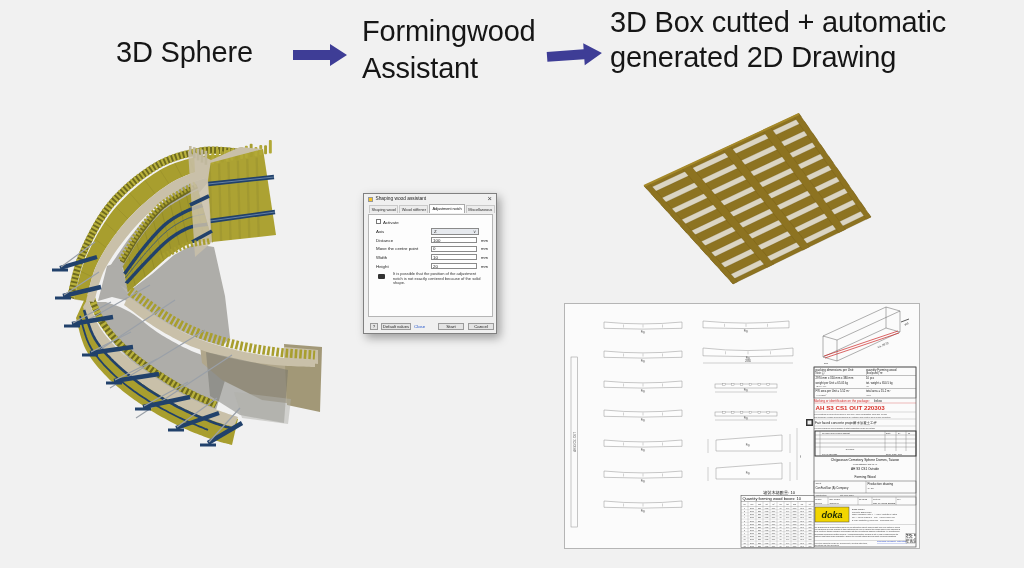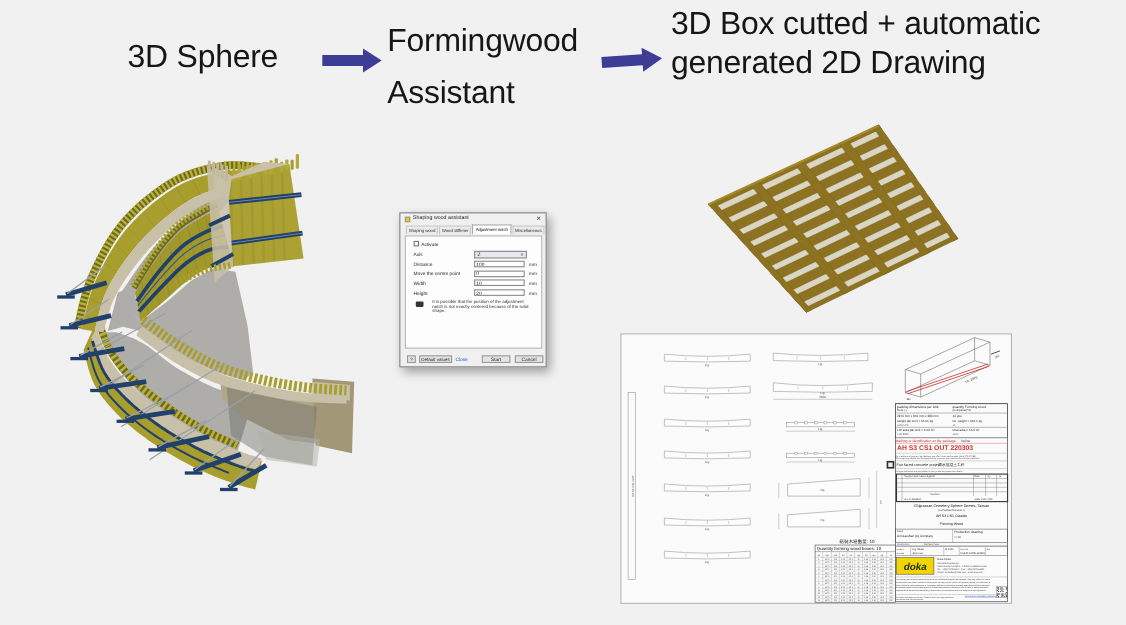--- a/index.html
+++ b/index.html
@@ -4,21 +4,21 @@
 html,body{width:1024px;height:568px;overflow:hidden;background:#f1f1f1;
  font-family:"Liberation Sans",sans-serif}
 .abs{position:absolute}
 .hdr{position:absolute;font-size:29px;color:#161616;letter-spacing:-0.2px;line-height:35px;white-space:nowrap}
 .dlg-row{position:absolute;font-size:4.4px;color:#222;white-space:nowrap}
 .inp{position:absolute;background:#fff;border:0.7px solid #8a8a8a;height:6px}
 .mm{position:absolute;font-size:4.2px;color:#222}
 .btn{position:absolute;background:#e4e4e4;border:0.8px solid #9a9a9a;font-size:4.4px;color:#222;text-align:center;height:7px;line-height:6px}
 </style></head><body>
 <div class="hdr" style="left:116px;top:35px">3D Sphere</div>
-<div class="hdr" style="left:352px;top:13px;line-height:48px">Formingwood<br>Assistant</div>
+<div class="hdr" style="left:362px;top:13px;line-height:37px">Formingwood<br>Assistant</div>
 <div class="hdr" style="left:610px;top:5px">3D Box cutted + automatic<br>generated 2D Drawing</div>
 <svg class="abs" style="left:0;top:0" width="1024" height="568">
   <polygon points="293,50 330,50 330,44 347,55 330,66 330,60 293,60" fill="#3e3d96"></polygon>
   <g transform="rotate(-4 574 55)">
       <polygon points="547,50 584,50 584,44 602,55 584,66 584,60 547,60" fill="#3e3d96"></polygon>
     </g>
   <path d="M 107 266 L 121 261 L 128 292 L 152 274 L 174 255 L 194 244 L 214 247 L 225 296 L 230 338 L 222 346 L 196 338 L 162 322 L 132 302 L 112 297 L 98 301 Z" fill="#aeada9"></path>
 <path d="M 106.0 302.0 L 107.0 302.4 L 108.1 302.8 L 109.4 303.3 L 110.9 303.8 L 112.6 304.3 L 114.3 305.0 L 116.1 305.6 L 118.0 306.3 L 120.0 307.1 L 122.0 308.0 L 124.0 308.9 L 126.0 309.9 L 128.0 310.9 L 130.0 312.0 L 131.9 313.2 L 133.9 314.5 L 136.0 316.0 L 138.0 317.5 L 140.1 319.1 L 142.2 320.8 L 144.4 322.5 L 146.5 324.2 L 148.7 325.9 L 151.0 327.7 L 153.2 329.3 L 155.5 331.0 L 157.7 332.5 L 160.0 334.0 L 162.3 335.4 L 164.6 336.8 L 167.0 338.2 L 169.4 339.6 L 171.8 341.0 L 174.2 342.3 L 176.6 343.6 L 179.1 344.9 L 181.5 346.2 L 184.0 347.4 L 186.5 348.6 L 189.0 349.8 L 191.5 350.9 L 194.0 352.0 L 196.6 353.1 L 199.4 354.1 L 202.2 355.2 L 205.2 356.2 L 208.2 357.2 L 211.2 358.2 L 214.1 359.1 L 217.0 360.0 L 219.7 360.8 L 222.3 361.6 L 224.6 362.3 L 226.7 363.0 L 228.5 363.5 L 230.0 364.0 L 216.0 410.0 L 214.8 409.5 L 213.3 409.0 L 211.6 408.4 L 209.7 407.7 L 207.7 406.9 L 205.5 406.1 L 203.1 405.2 L 200.7 404.3 L 198.2 403.4 L 195.7 402.4 L 193.2 401.3 L 190.8 400.2 L 188.3 399.1 L 186.0 398.0 L 183.7 396.8 L 181.3 395.6 L 178.9 394.3 L 176.4 393.0 L 173.9 391.6 L 171.4 390.2 L 168.9 388.8 L 166.4 387.3 L 163.9 385.8 L 161.4 384.2 L 159.0 382.7 L 156.6 381.1 L 154.3 379.6 L 152.0 378.0 L 149.8 376.4 L 147.6 374.8 L 145.5 373.1 L 143.3 371.4 L 141.2 369.7 L 139.2 368.0 L 137.1 366.2 L 135.1 364.5 L 133.2 362.7 L 131.2 361.0 L 129.4 359.2 L 127.5 357.5 L 125.7 355.7 L 124.0 354.0 L 122.3 352.3 L 120.6 350.6 L 119.0 348.9 L 117.4 347.3 L 115.8 345.6 L 114.3 343.9 L 112.8 342.2 L 111.4 340.6 L 110.0 338.9 L 108.7 337.1 L 107.4 335.4 L 106.2 333.6 L 105.1 331.8 L 104.0 330.0 L 103.0 328.1 L 102.1 326.0 L 101.2 323.8 L 100.4 321.5 L 99.6 319.1 L 98.9 316.8 L 98.2 314.5 L 97.7 312.3 L 97.1 310.1 L 96.6 308.1 L 96.1 306.2 L 95.7 304.6 L 95.3 303.1 L 95.0 302.0 Z" fill="#aeada9"></path>
 <path d="M 120 285 L 160 310 L 200 332 L 222 342 L 220 348 L 192 338 L 150 318 Z" fill="#c6c5c2" opacity="0.3"></path>
 <path d="M 200 346 L 258 358 L 316 364 L 318 407 L 262 400 L 222 380 L 202 363 Z" fill="#b1a78c"></path>

